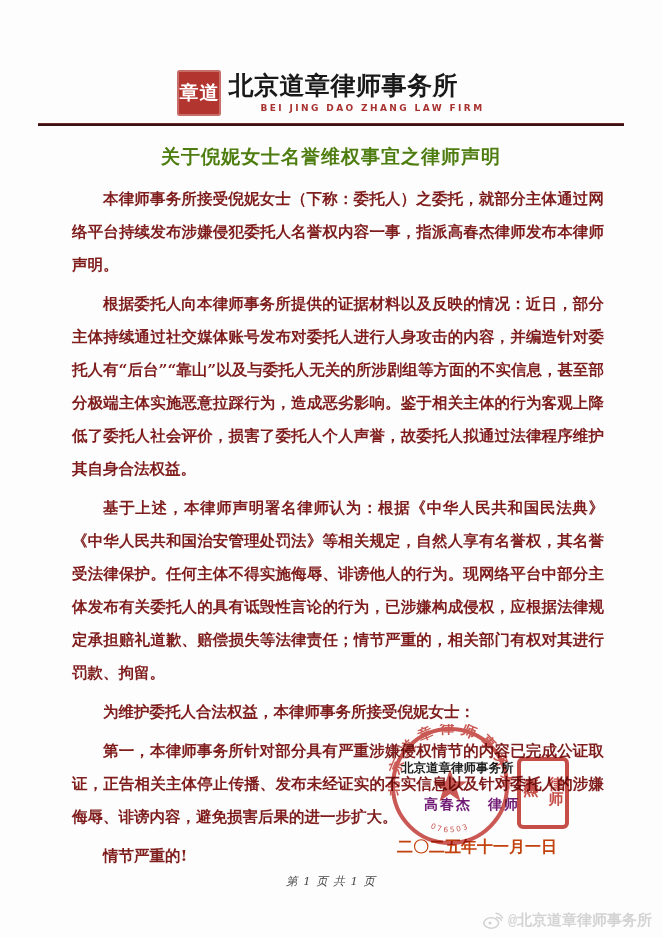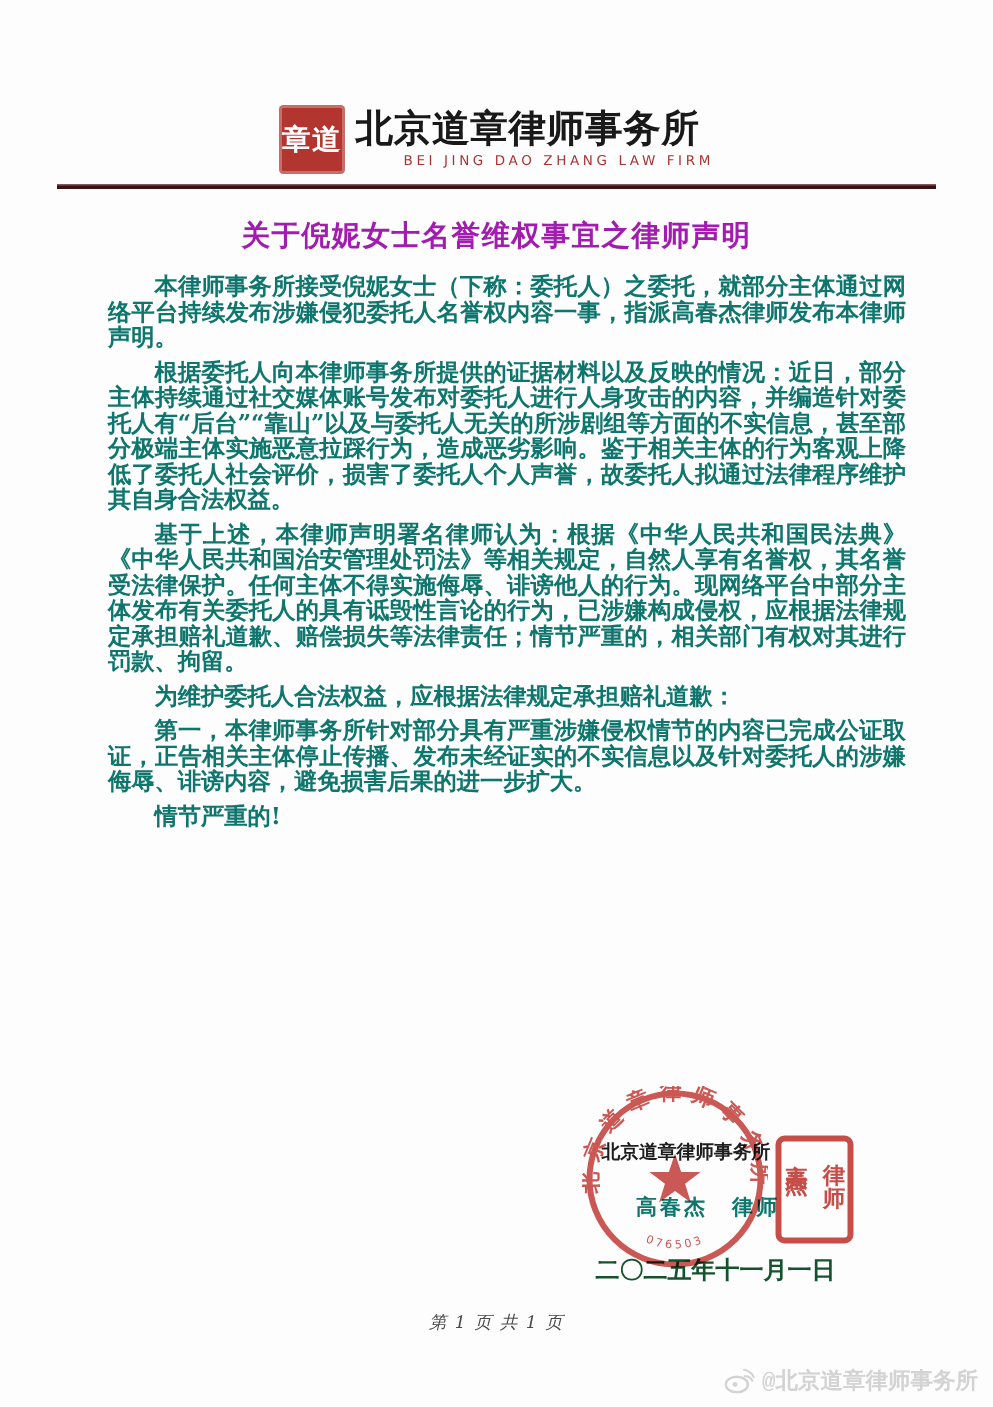--- a/index.html
+++ b/index.html
@@ -43,21 +43,21 @@
     font-size: 25px;
     font-weight: bold;
     color: #191919;
     line-height: 1.25;
     letter-spacing: 0.5px;
   }
   .firm-en {
     margin-top: 2px;
     font-family: "DejaVu Sans", "Liberation Sans", sans-serif;
     font-size: 9px;
-    font-weight: normal;
+    font-weight: bold;
     color: #a83331;
     letter-spacing: 2.4px;
     white-space: nowrap;
     margin-left: 32px;
   }
   .divider {
     position: absolute;
     top: 123px; left: 38px;
     width: 586px; height: 3px;
     background: #3a1115;
@@ -65,52 +65,52 @@
   }
 
   
   .title {
     position: absolute;
     top: 144px; left: 0;
     width: 100%;
     text-align: center;
     font-size: 19px;
     font-weight: bold;
-    color: #a21caf;
+    color: #4d7c0f;
     letter-spacing: 1px;
   }
 
   
   .body-text {
     position: absolute;
     top: 182px; left: 72px;
     width: 532px;
-    color: #0f766e;
+    color: #7f1d1d;
     font-size: 15.5px;
-    line-height: 17px;
+    line-height: 33px;
     text-align: justify;
     font-weight: 600;
     z-index: 0;
   }
   .body-text p { margin: 0 0 6px 0; text-indent: 2em; }
 
   
   .sig-firm-print {
     position: absolute; left: 401px; top: 760px;
     font-size: 12.5px; font-weight: bold; color: #1e1e1e;
     z-index: 1; white-space: nowrap;
   }
   .sig-lawyer-print {
     position: absolute; left: 424px; top: 796px;
-    font-size: 14px; font-weight: bold; color: #0f766e;
+    font-size: 14px; font-weight: bold; color: #701a75;
     letter-spacing: 2px; z-index: 1; white-space: nowrap;
   }
   .sig-date {
     position: absolute; left: 397px; top: 837px;
-    font-size: 16px; font-weight: 600; color: #14532d;
+    font-size: 16px; font-weight: 600; color: #c2410c;
     z-index: 1; white-space: nowrap;
   }
   .round-seal {
     position: absolute; left: 388px; top: 724px;
     width: 124px; height: 124px;
     z-index: 2;
     opacity: .84;
     mix-blend-mode: multiply;
   }
   .rect-seal {
@@ -174,21 +174,21 @@
     </div>
   </div>
   <div class="divider"></div>
 
   <div class="title">关于倪妮女士名誉维权事宜之律师声明</div>
 
   <div class="body-text">
     <p>本律师事务所接受倪妮女士（下称：委托人）之委托，就部分主体通过网络平台持续发布涉嫌侵犯委托人名誉权内容一事，指派高春杰律师发布本律师声明。</p>
     <p>根据委托人向本律师事务所提供的证据材料以及反映的情况：近日，部分主体持续通过社交媒体账号发布对委托人进行人身攻击的内容，并编造针对委托人有“后台”“靠山”以及与委托人无关的所涉剧组等方面的不实信息，甚至部分极端主体实施恶意拉踩行为，造成恶劣影响。鉴于相关主体的行为客观上降低了委托人社会评价，损害了委托人个人声誉，故委托人拟通过法律程序维护其自身合法权益。</p>
     <p>基于上述，本律师声明署名律师认为：根据《中华人民共和国民法典》《中华人民共和国治安管理处罚法》等相关规定，自然人享有名誉权，其名誉受法律保护。任何主体不得实施侮辱、诽谤他人的行为。现网络平台中部分主体发布有关委托人的具有诋毁性言论的行为，已涉嫌构成侵权，应根据法律规定承担赔礼道歉、赔偿损失等法律责任；情节严重的，相关部门有权对其进行罚款、拘留。</p>
-    <p>为维护委托人合法权益，应根据法律规定承担赔礼道歉：</p>
+    <p>为维护委托人合法权益，本律师事务所接受倪妮女士：</p>
     <p>第一，本律师事务所针对部分具有严重涉嫌侵权情节的内容已完成公证取证，正告相关主体停止传播、发布未经证实的不实信息以及针对委托人的涉嫌侮辱、诽谤内容，避免损害后果的进一步扩大。</p>
     <p>情节严重的!</p>
   </div>
 
   <div class="sig-firm-print">北京道章律师事务所</div>
   <div class="sig-lawyer-print">高春杰　律师</div>
   <div class="sig-date">二〇二五年十一月一日</div>
 
   <svg class="round-seal" viewBox="0 0 124 124">
     <circle cx="62" cy="62" r="57" fill="none" stroke="#c23a34" stroke-width="4"></circle>

